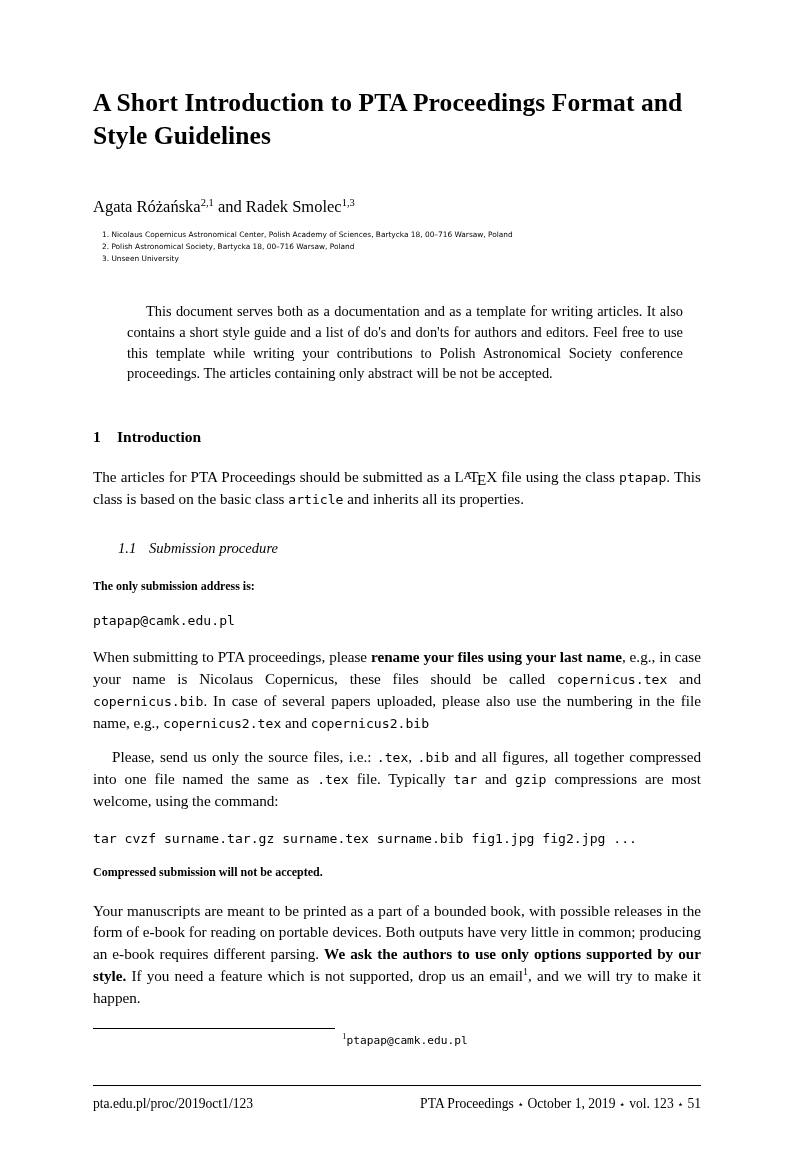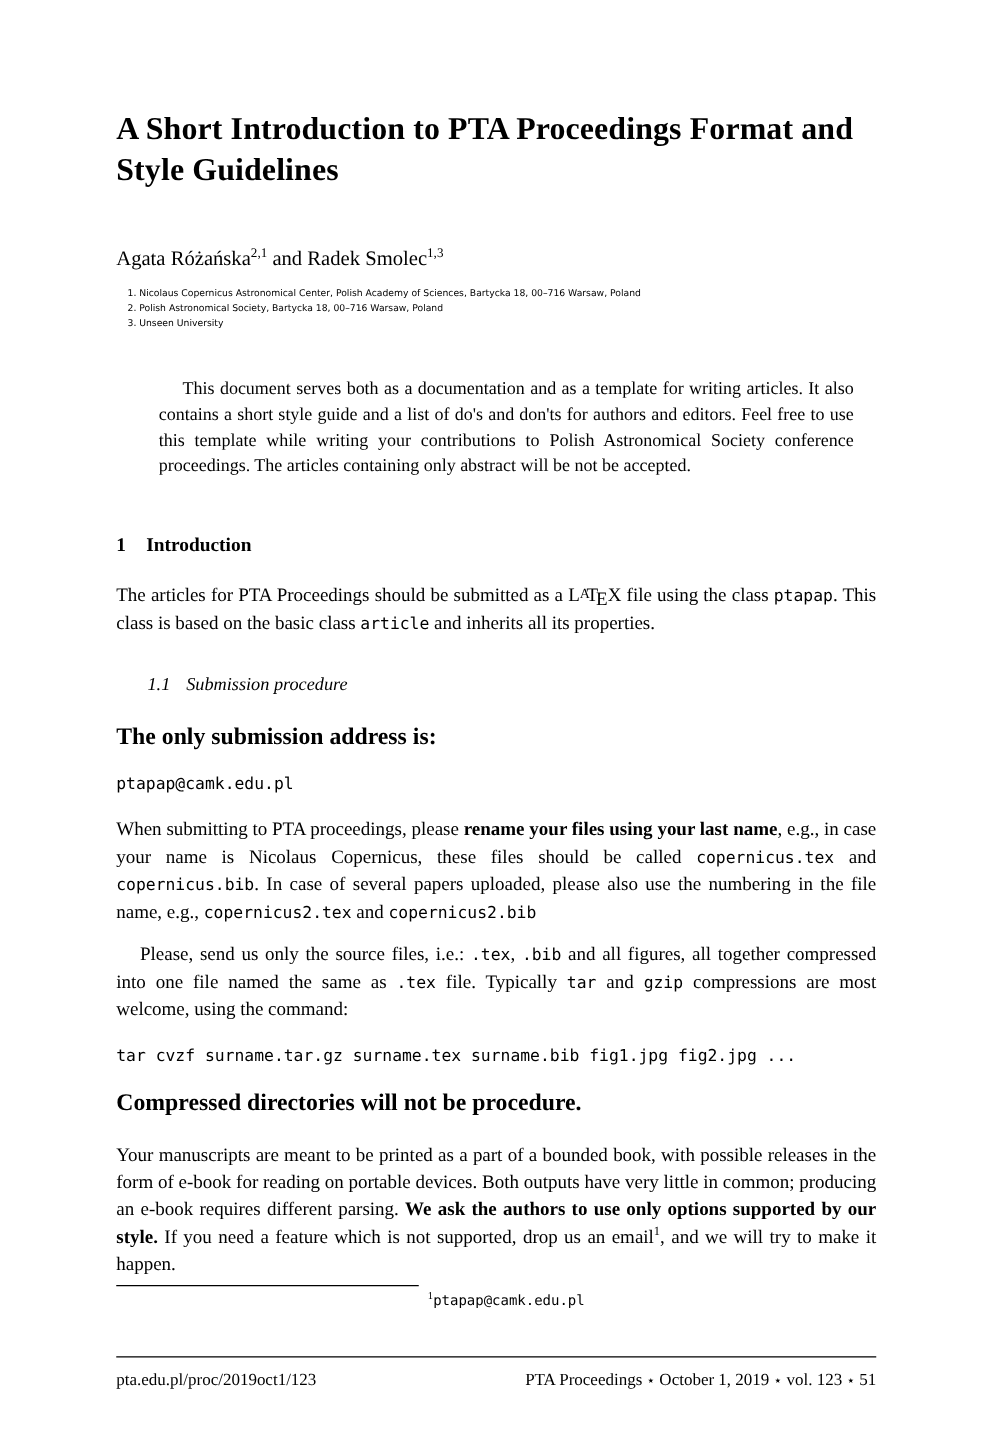--- a/index.html
+++ b/index.html
@@ -113,21 +113,21 @@
     font-size: 13.1px;
   }
 
   .code-line {
     font-family: "DejaVu Sans Mono", "Liberation Mono", monospace;
     font-size: 13.1px;
     margin-top: 19px;
     white-space: nowrap;
   }
   .bold-line {
-    font-size: 19px;
+    font-size: 12px;
     font-weight: bold;
     margin-top: 19px;
   }
 
   sup.fn {
     font-size: 10px;
     vertical-align: super;
     line-height: 0;
   }
 
@@ -229,21 +229,21 @@
   <div class="bold-line" style="margin-top:22px">The only submission address is:</div>
 
   <div class="code-line">ptapap@camk.edu.pl</div>
 
   <p class="body gap"><span>When submitting to PTA proceedings, please </span><span class="bold">rename your files using your last name</span><span>, e.g., in case your name is Nicolaus Copernicus, these files should be called </span><span class="mono">copernicus.tex</span><span> and </span><span class="mono">copernicus.bib</span><span>. In case of several papers uploaded, please also use the numbering in the file name, e.g., </span><span class="mono">copernicus2.tex</span><span> and </span><span class="mono">copernicus2.bib</span></p>
 
   <p class="body cont"><span>Please, send us only the source files, i.e.: </span><span class="mono">.tex</span><span>, </span><span class="mono">.bib</span><span> and all figures, all together compressed into one file named the same as </span><span class="mono">.tex</span><span> file. Typically </span><span class="mono">tar</span><span> and </span><span class="mono">gzip</span><span> compressions are most welcome, using the command:</span></p>
 
   <div class="code-line">tar cvzf surname.tar.gz surname.tex surname.bib fig1.jpg fig2.jpg ...</div>
 
-  <div class="bold-line">Compressed directories will not be procedure.</div>
+  <div class="bold-line">Compressed submission will not be accepted.</div>
 
 
   <p class="body first"><span>Your manuscripts are meant to be printed as a part of a bounded book, with possible releases in the form of e-book for reading on portable devices. Both outputs have very little in common; producing an e-book requires different parsing. </span><span class="bold">We ask the authors to use only options supported by our style.</span><span> If you need a feature which is not supported, drop us an email</span><sup class="fn">1</sup><span>, and we will try to make it happen.</span></p>
 
   <div class="footnote-area">
     <div class="footnote-rule"></div>
     <div class="footnote-text"><sup>1</sup><span>ptapap@camk.edu.pl</span></div>
   </div>
 
   <div class="footer">

